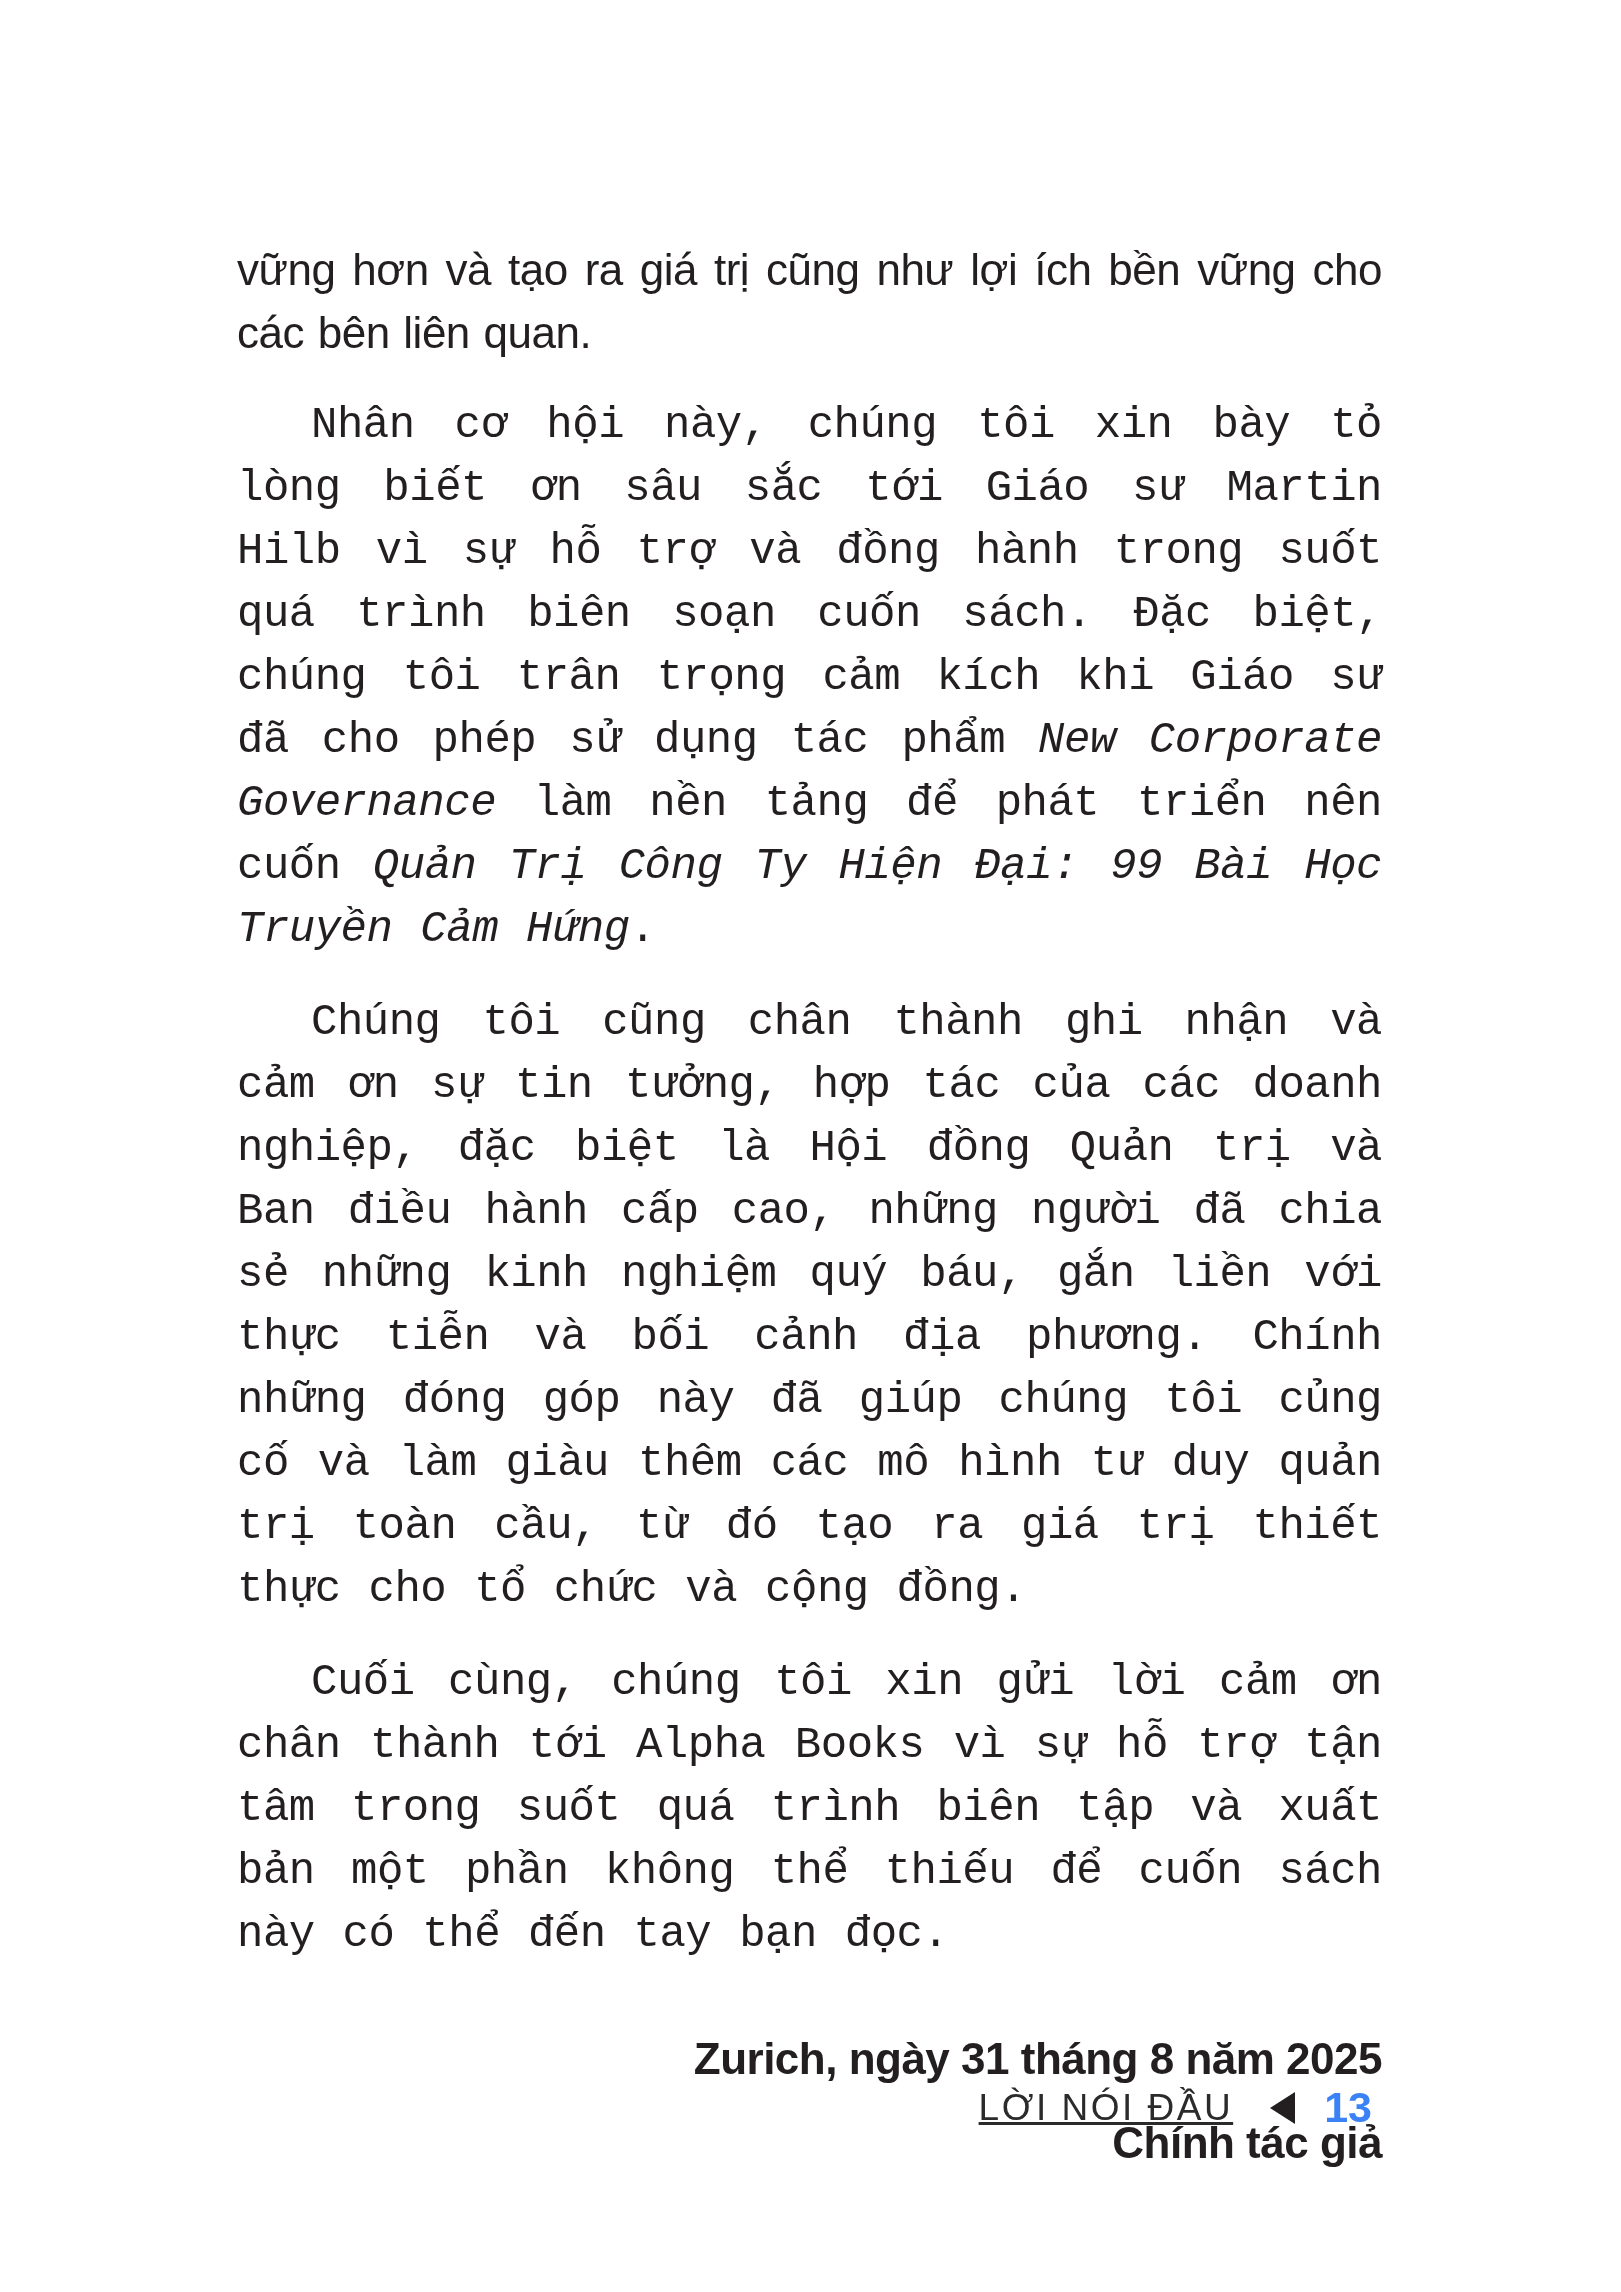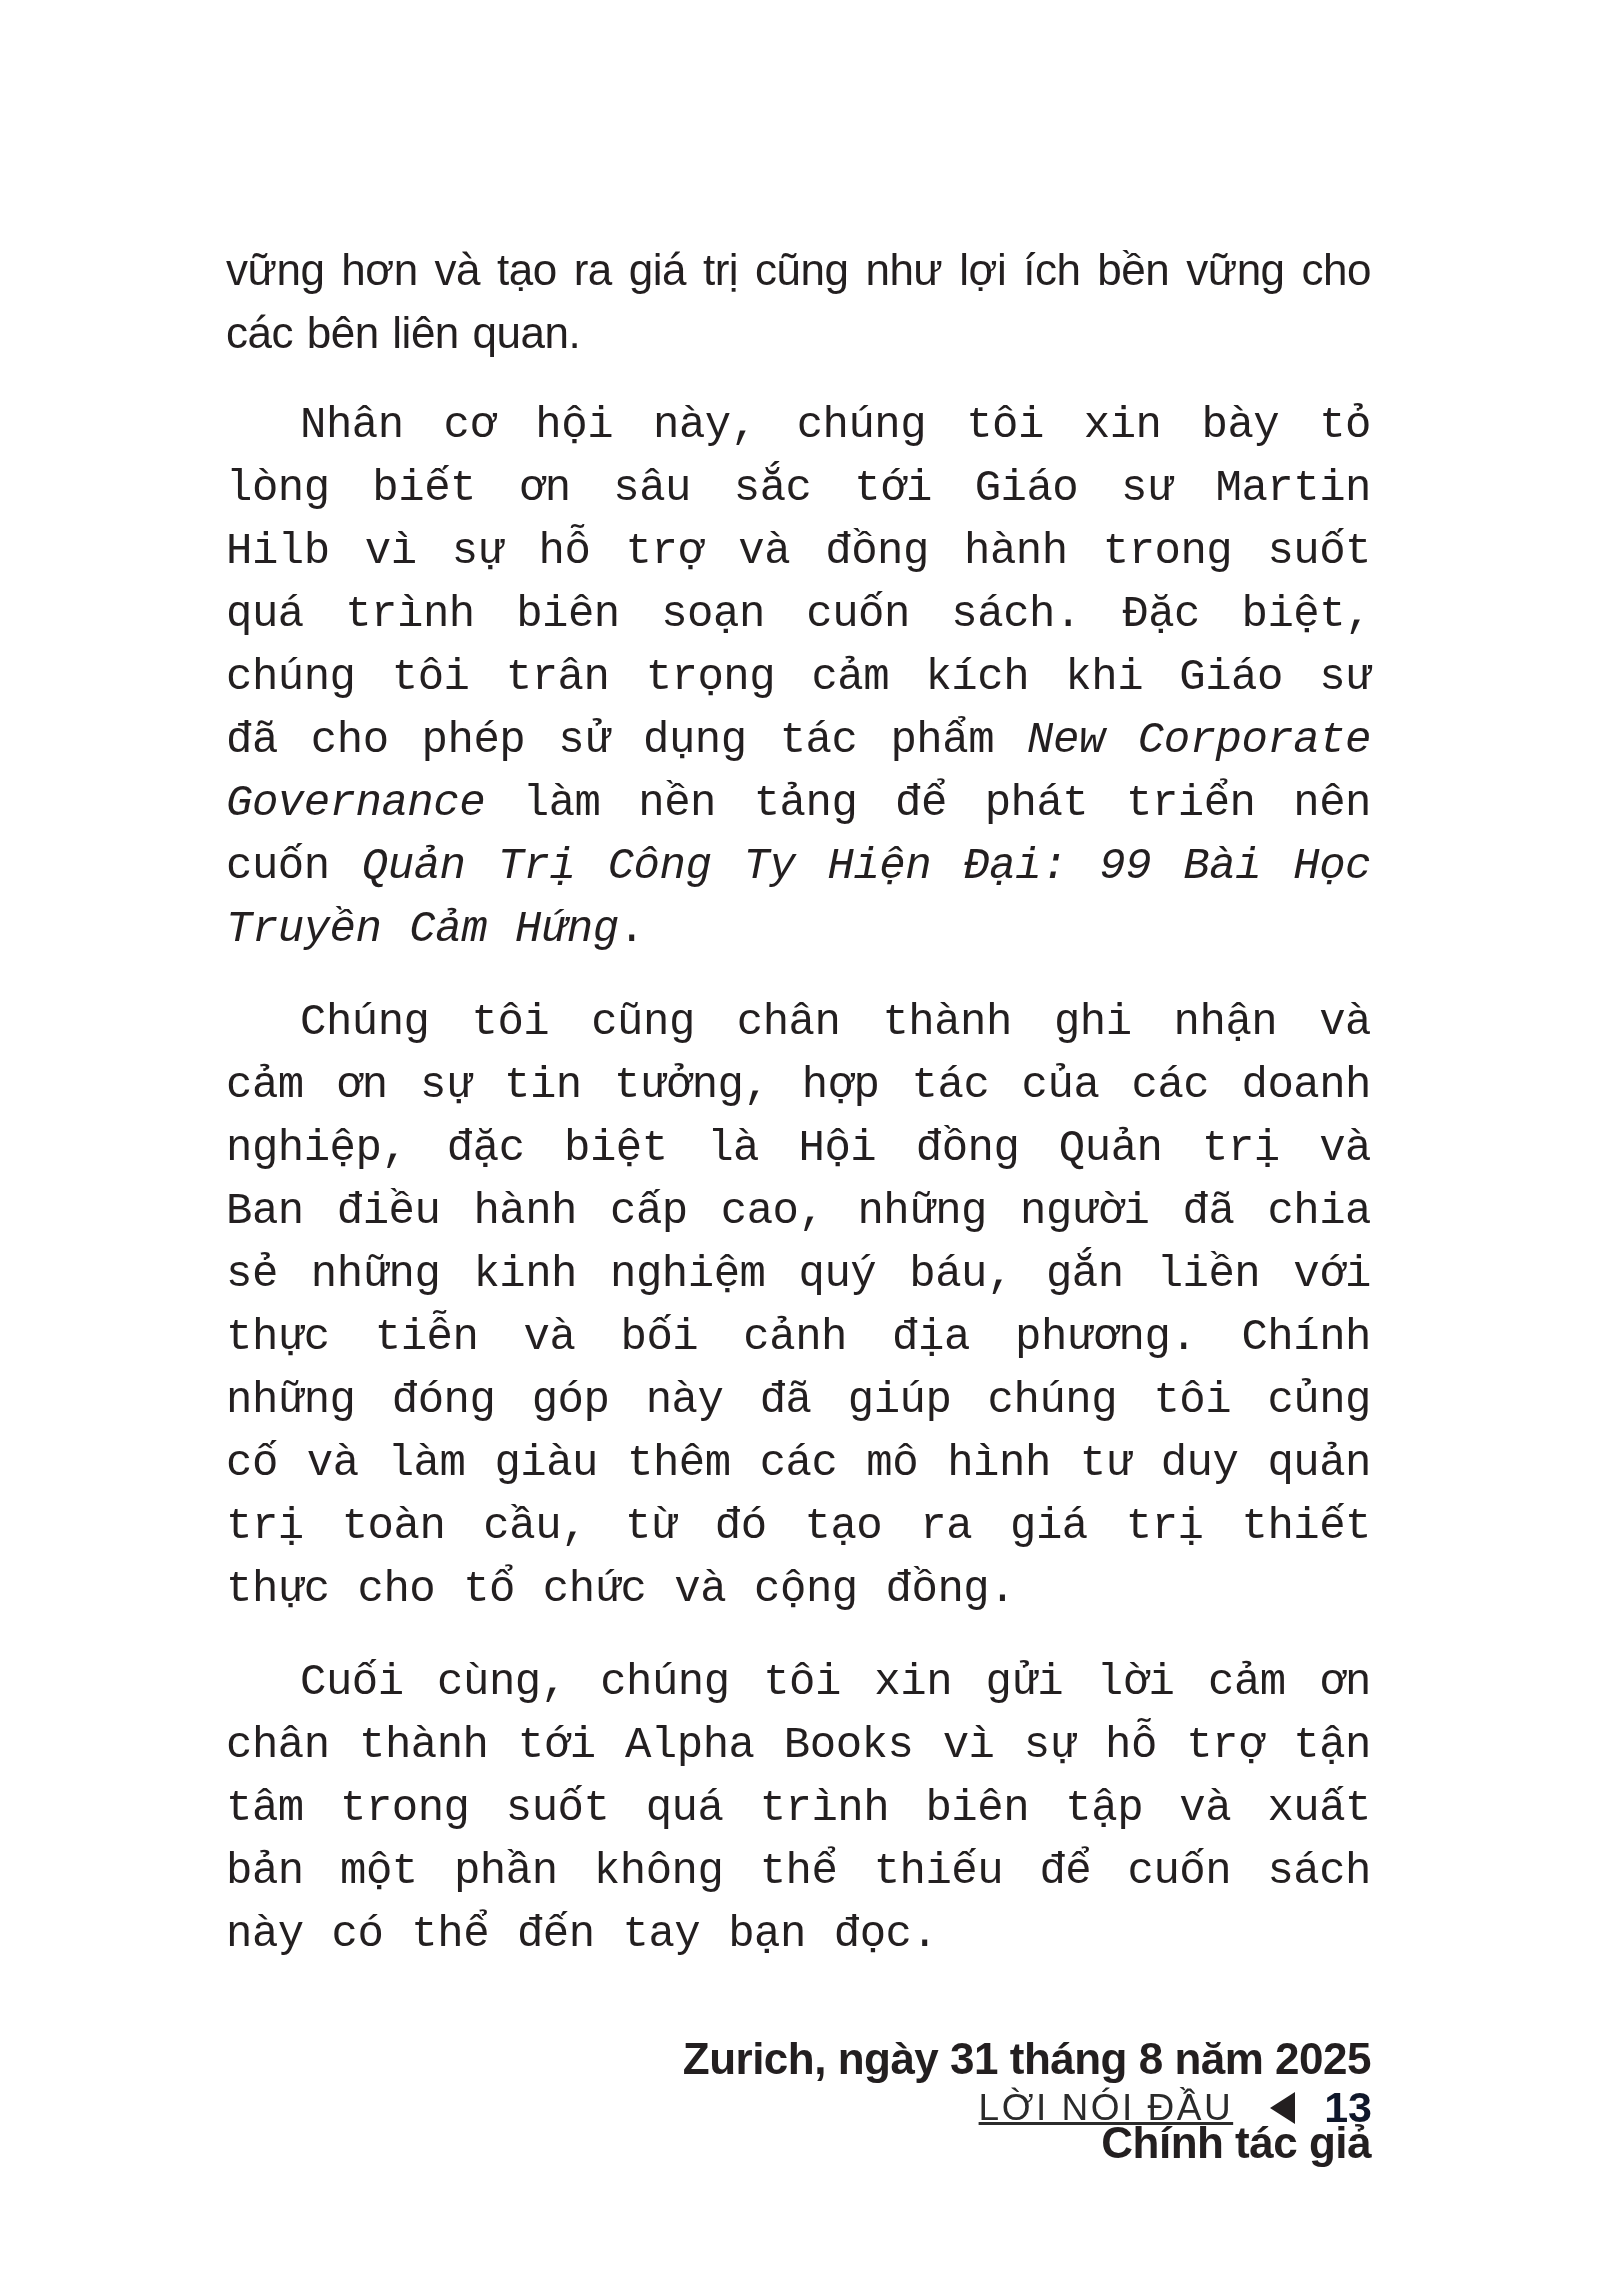--- a/index.html
+++ b/index.html
@@ -15,21 +15,21 @@
     color: #231f20;
     overflow: hidden;
   }
   .page {
     position: absolute;
     inset: 0;
     background: #ffffff;
   }
   .text-block {
     position: absolute;
-    left: 226px;
+    left: 237px;
     top: 238px;
     width: 1145px;
   }
   .para {
     font-size: 44px;
     line-height: 63px;
     letter-spacing: -0.5px;
     text-align: justify;
     margin: 0 0 30px 0;
     word-spacing: 2px;
@@ -71,21 +71,21 @@
     height: 0;
     border-top: 16.7px solid transparent;
     border-bottom: 16.7px solid transparent;
     border-right: 25.5px solid #231f20;
     margin-left: 37px;
     margin-right: 29px;
   }
   .footer-page-number {
     font-size: 43px;
     font-weight: 700;
-    color: #0f172a;
+    color: #3b82f6;
   }
 </style>
 </head>
 <body style="color: rgb(35, 31, 32); background: rgb(255, 255, 255);">
 
 <div class="page">
 
   <div class="text-block">
     <p class="para"><span>vững hơn và tạo ra giá trị cũng như lợi ích bền vững cho các bên liên quan.</span></p>
     <p class="para indented"><span>Nhân cơ hội này, chúng tôi xin bày tỏ lòng biết ơn sâu sắc tới Giáo sư Martin Hilb vì sự hỗ trợ và đồng hành trong suốt quá trình biên soạn cuốn sách. Đặc biệt, chúng tôi trân trọng cảm kích khi Giáo sư đã cho phép sử dụng tác phẩm </span><span class="italic">New Corporate Governance</span><span> làm nền tảng để phát triển nên cuốn </span><span class="italic">Quản Trị Công Ty Hiện Đại: 99 Bài Học Truyền Cảm Hứng</span><span>.</span></p>

